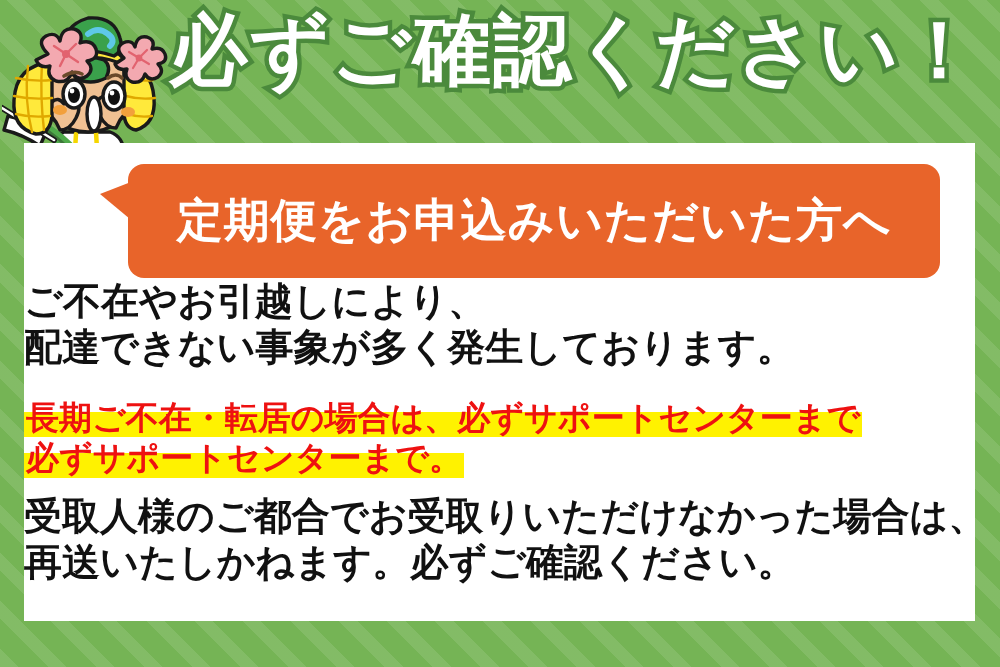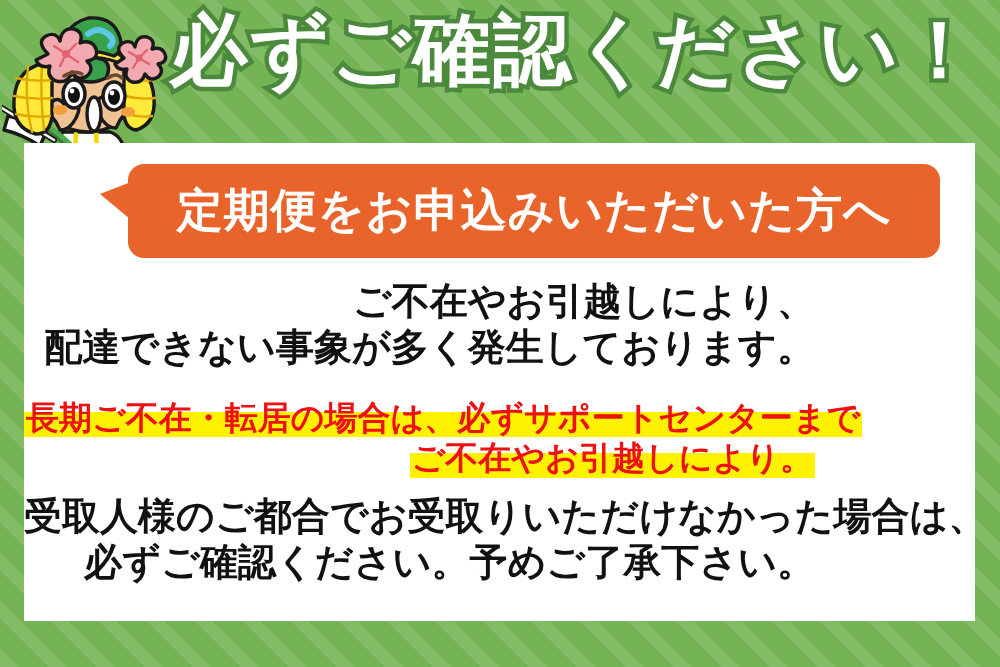--- a/index.html
+++ b/index.html
@@ -65,21 +65,21 @@
     left: 100px;
     top: 164px;
     width: 840px;
     height: 94px;
   }
   .banner {
     position: absolute;
     left: 28px;
     top: 0;
     width: 812px;
-    height: 94px;
+    height: 114px;
     background: #e8642a;
     border-radius: 16px;
     display: flex;
     align-items: center;
     justify-content: center;
   }
   .banner-text {
     color: #ffffff;
     font-size: 46px;
     font-weight: 700;
@@ -95,21 +95,21 @@
     border-top: 14px solid transparent;
     border-bottom: 30px solid transparent;
     border-right: 36px solid #e8642a;
   }
 
   
   .body-block {
     position: absolute;
     left: 24px;
     width: 791px;
-    text-align: right;
+    text-align: left;
   }
   .line {
     white-space: nowrap;
     font-weight: 700;
     line-height: 1.22;
   }
   .blk-intro { top: 278px; }
   .blk-intro .line {
     font-size: 38px;
     color: #111111;
@@ -256,22 +256,22 @@
   <div class="body-block blk-intro">
     <div class="line">ご不在やお引越しにより、</div>
     <div class="line">配達できない事象が多く発生しております。</div>
   </div>
 
   <div class="body-block blk-alert">
     <div class="line">
       <span class="hl">長期ご不在・転居の場合は、必ずサポートセンターまで</span>
     </div>
     <div class="line">
-      <span class="hl">ご不在やお引越しにより。</span>
+      <span class="hl">必ずサポートセンターまで。</span>
     </div>
   </div>
 
   <div class="body-block blk-outro">
     <div class="line">受取人様のご都合でお受取りいただけなかった場合は、</div>
-    <div class="line">必ずご確認ください。予めご了承下さい。</div>
+    <div class="line">再送いたしかねます。必ずご確認ください。</div>
   </div>
 
 </div>
 
 </body></html>

